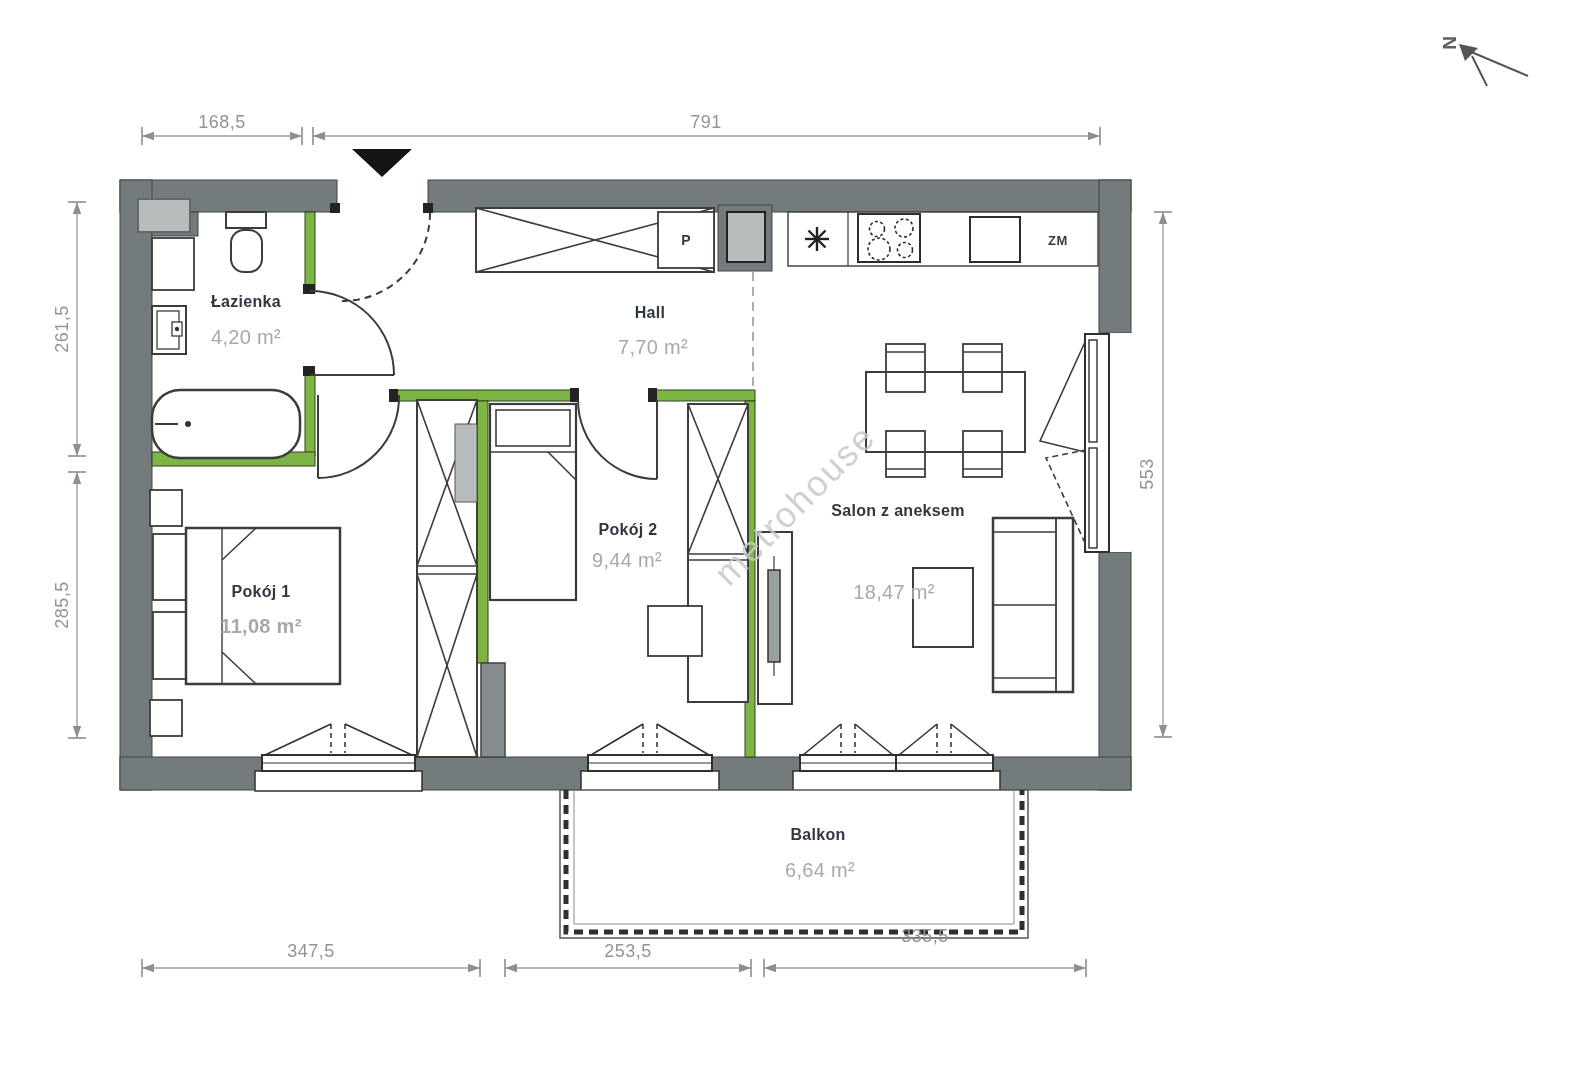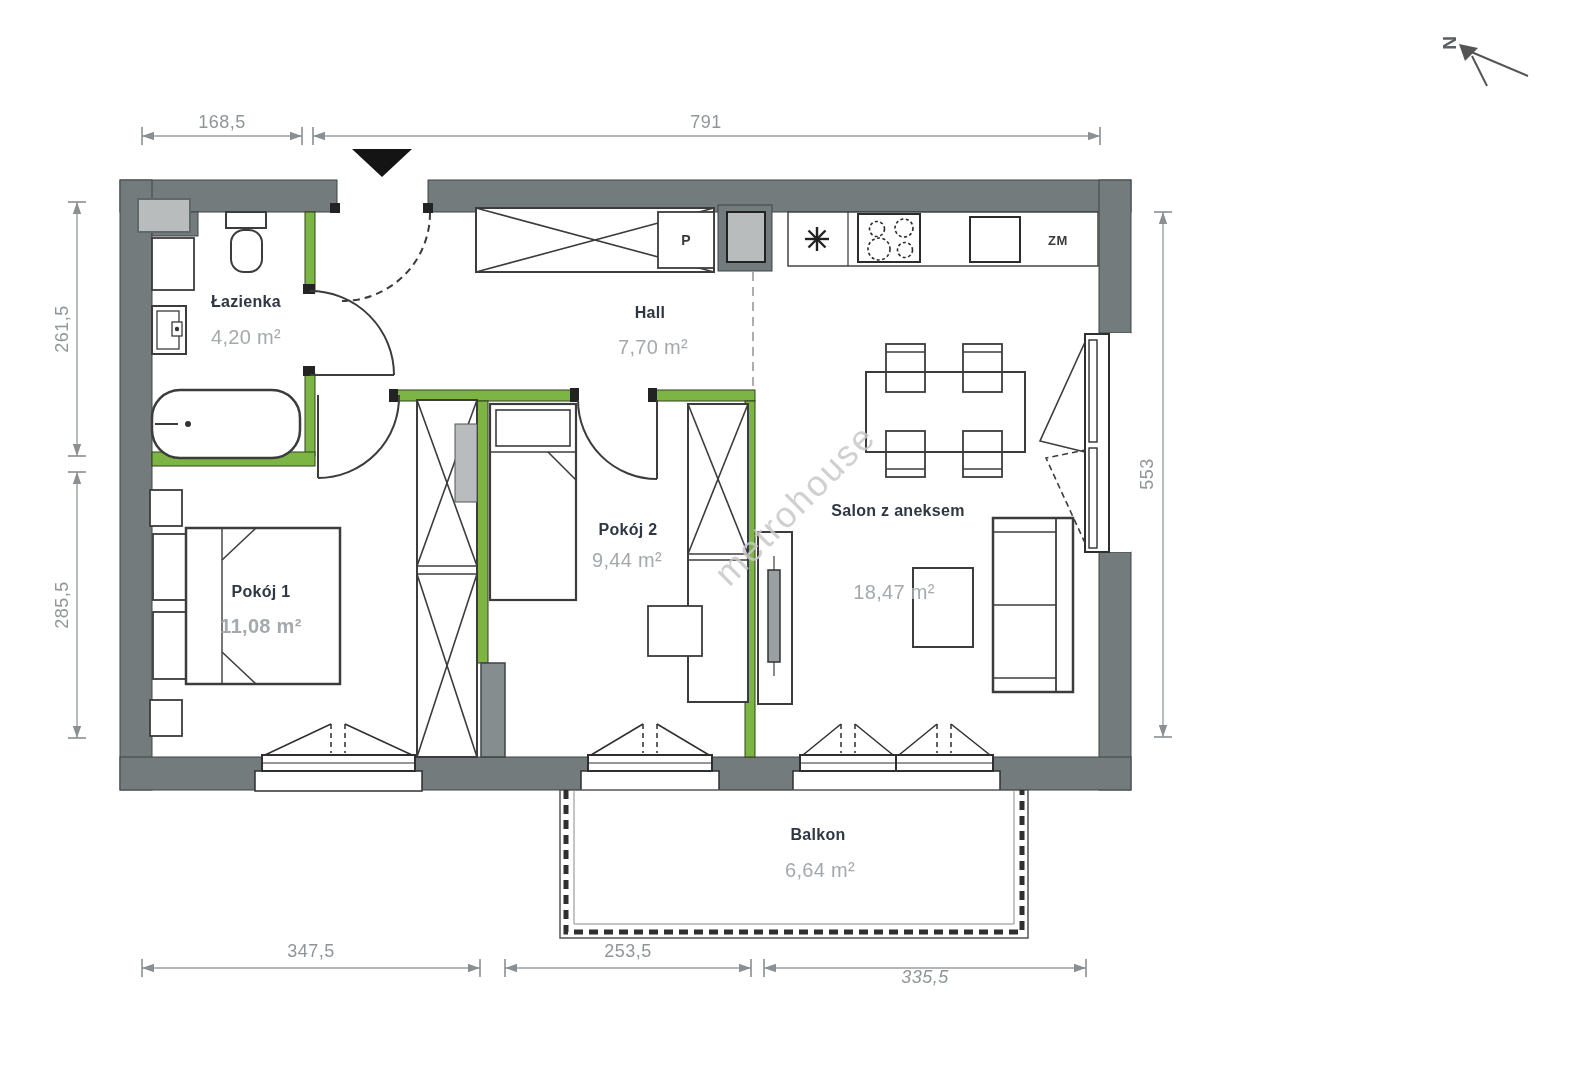--- a/index.html
+++ b/index.html
@@ -289,15 +289,15 @@
 <div class="lbl fixture" style="left:686px;top:240px;">P</div>
 <div class="lbl fixture-sm" style="left:1058px;top:240px;">ZM</div>
 
 <div class="lbl dim" style="left:222px;top:122px;">168,5</div>
 <div class="lbl dim" style="left:706px;top:122px;">791</div>
 <div class="vlbl dim" style="left:62px;top:329px;">261,5</div>
 <div class="vlbl dim" style="left:62px;top:605px;">285,5</div>
 <div class="vlbl dim" style="left:1147px;top:474px;">553</div>
 <div class="lbl dim" style="left:311px;top:951px;">347,5</div>
 <div class="lbl dim" style="left:628px;top:951px;">253,5</div>
-<div class="lbl dim" style="left:925px;top:977px;font-style:italic;">335,5</div>
+<div class="lbl dim" style="left:925px;top:936px;">335,5</div>
 
 </div>
 
 </body></html>

